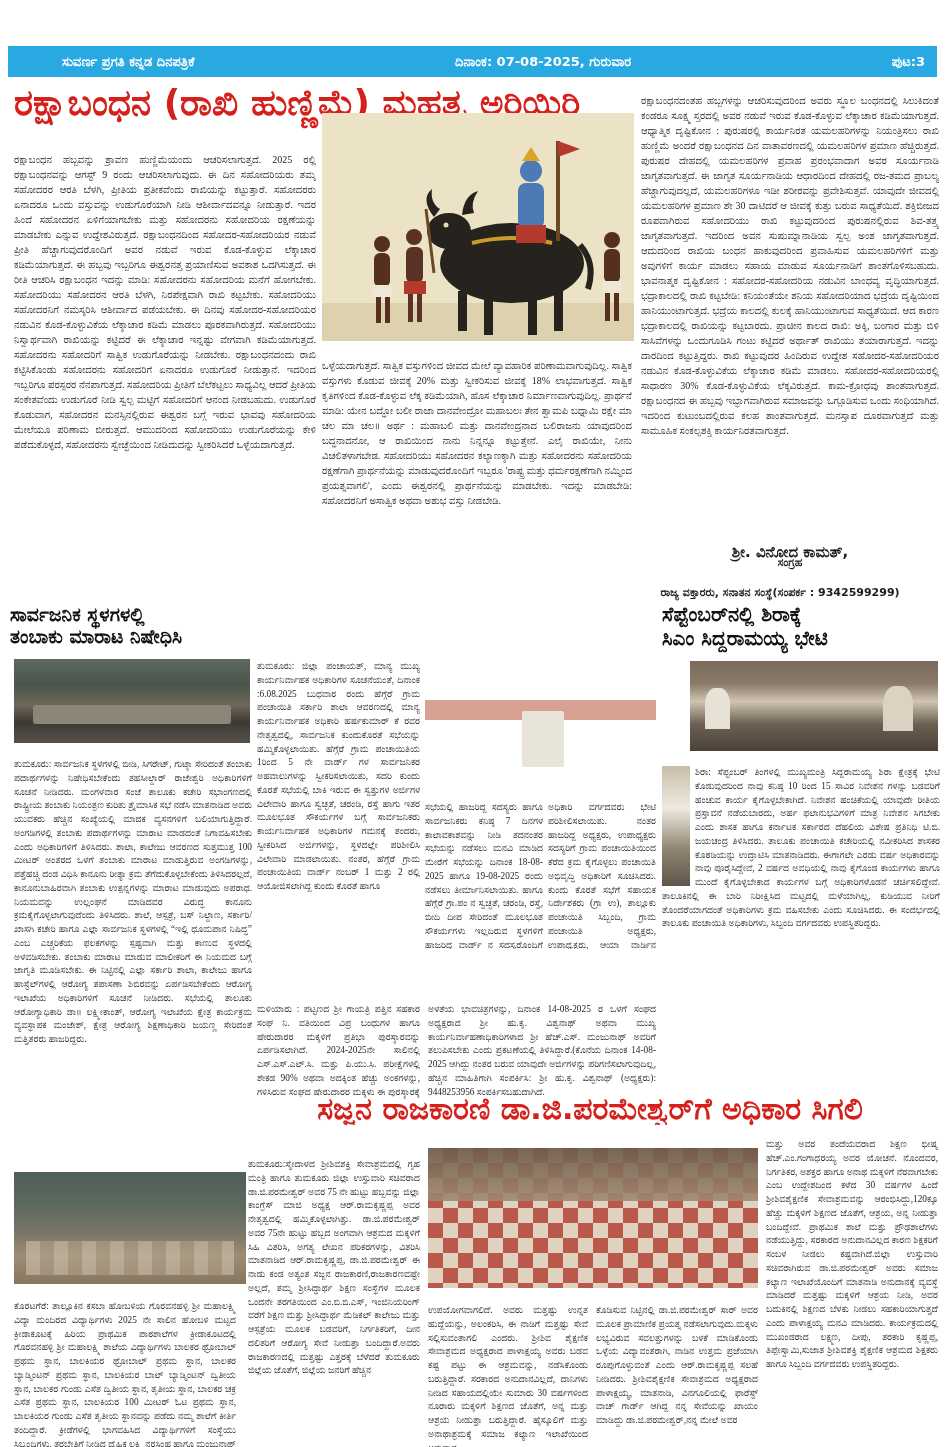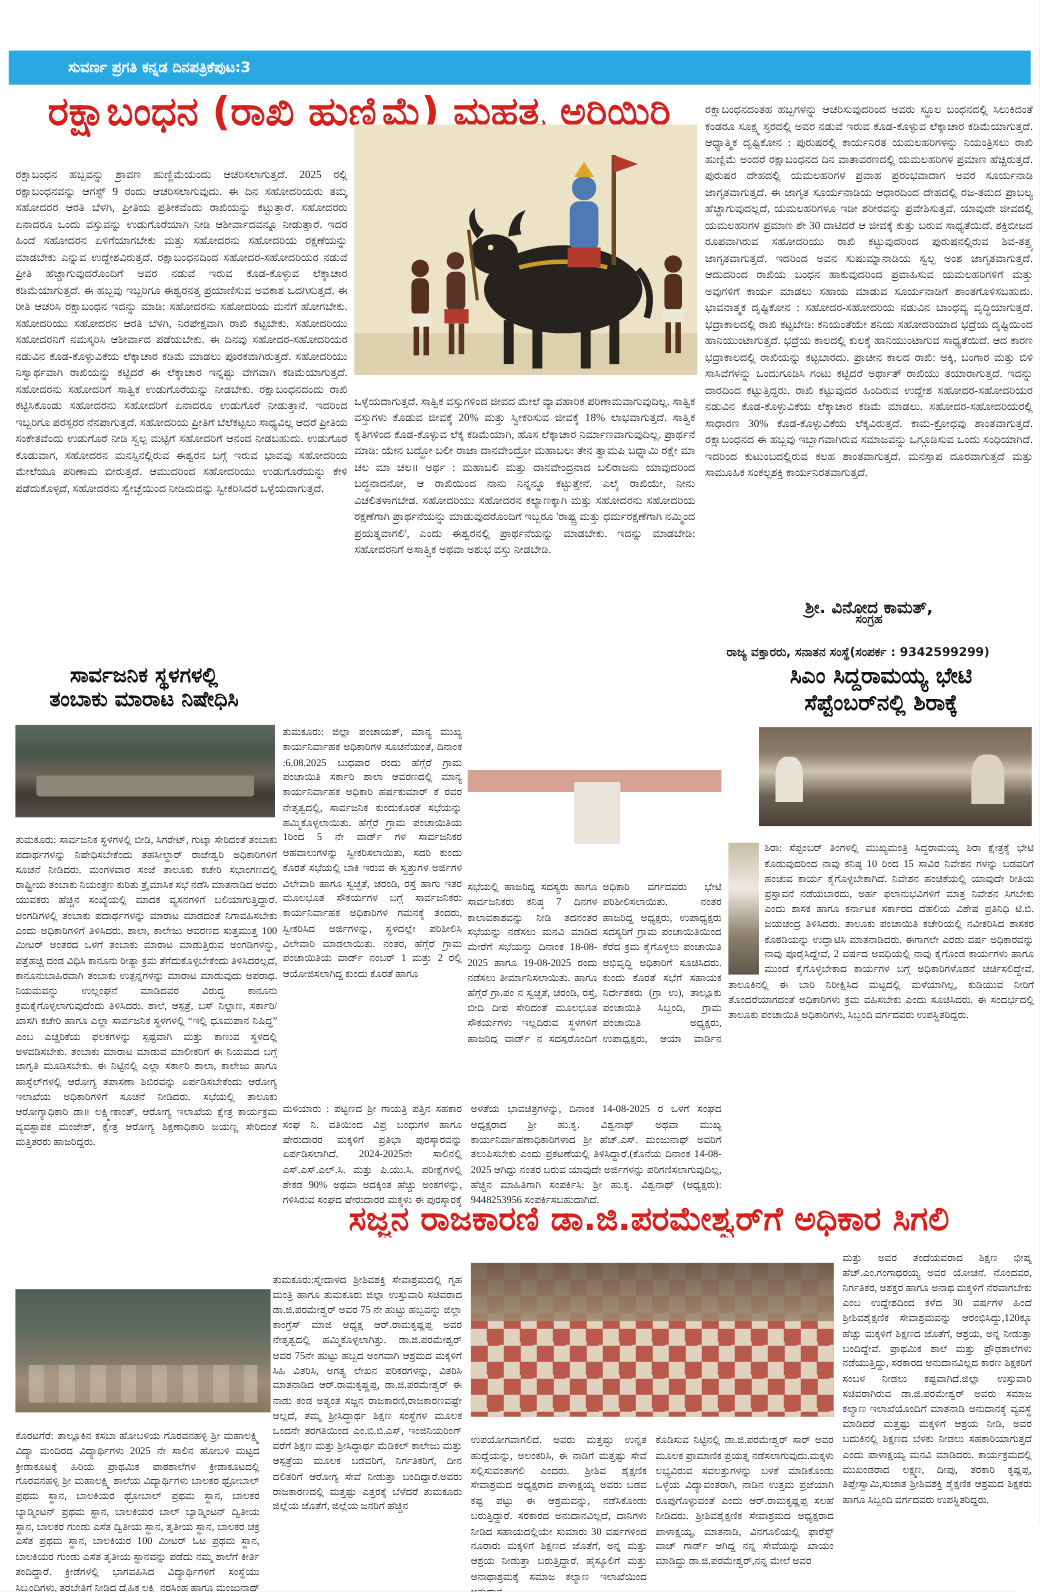--- a/index.html
+++ b/index.html
@@ -7,21 +7,21 @@
          font-family:"Liberation Serif", serif;color:#1c1c1c;}
   .abs{position:absolute;}
   
   #topbar{left:8px;top:46px;width:929px;height:31px;background:#29a9e2;display:flex;align-items:center;
           font-family:"DejaVu Sans", sans-serif;color:#ffffff;font-weight:bold;font-size:13px;}
   #topbar .mast{padding-left:54px;flex:0 0 auto;}
   #topbar .date{flex:1 1 auto;text-align:center;}
   #topbar .pg{padding-right:12px;flex:0 0 auto;}
   
   .hl-red{color:#d6201c;font-family:"DejaVu Sans", sans-serif;font-weight:bold;line-height:1.08;}
-  .hl-black{color:#111;font-family:"DejaVu Sans", sans-serif;font-weight:bold;line-height:1.18;text-align:center;}
+  .hl-black{color:#111;font-family:"DejaVu Sans", sans-serif;font-weight:bold;line-height:1.18;}
   .hl-line{display:block;}
   
   .body-txt{font-size:10px;line-height:1.5;text-align:justify;overflow:hidden;color:#1d1d1d;word-break:break-word;margin-top:10px;}
   .small-txt{font-size:9.3px;line-height:1.48;}
   .credit{font-family:"DejaVu Sans", sans-serif;text-align:center;color:#1d1d1d;}
   
   .photo{overflow:hidden;position:absolute;}
   .ph-meeting{background:linear-gradient(180deg,#5d6b5f 0%,#49544b 30%,#6e665a 55%,#3c3a33 75%,#57504a 100%);}
   .ph-meeting:after{content:"";position:absolute;left:8%;right:8%;top:55%;height:22%;background:#8b8678;border-radius:3px;}
   .ph-school{background:linear-gradient(180deg,#6f8657 0%,#81975f 22%,#c9b693 40%,#b2induced 0),linear-gradient(180deg,#6f8657 0%,#7f955e 22%,#c7b392 45%,#a99579 70%,#8f7f62 100%);}
@@ -39,24 +39,25 @@
      background:repeating-conic-gradient(#b7473c 0% 25%, #e3d6c3 0% 50%);background-size:30px 30px;opacity:.85;}
   .ph-checker:after{content:"";position:absolute;left:0;top:0;width:100%;height:38%;background:linear-gradient(180deg,#6c5a4a,#a08a72);opacity:.9;}
 </style>
 </head>
 <body>
 
 <div id="sheet">
 
   <div id="topbar" class="abs">
     <span class="mast">ಸುವರ್ಣ ಪ್ರಗತಿ ಕನ್ನಡ ದಿನಪತ್ರಿಕೆ</span>
+    <span class="date">ದಿನಾಂಕ: 07-08-2025, ಗುರುವಾರ</span>
     <span class="pg">ಪುಟ:3</span>
   </div>
 
-  <div class="abs hl-red" style="left:14px;top:84px;width:625px;font-size:36px;text-align:center;">ರಕ್ಷಾಬಂಧನ (ರಾಖಿ ಹುಣ್ಣಿಮೆ) ಮಹತ್ವ ಅರಿಯಿರಿ</div>
+  <div class="abs hl-red" style="left:14px;top:84px;width:625px;font-size:36px;">ರಕ್ಷಾಬಂಧನ (ರಾಖಿ ಹುಣ್ಣಿಮೆ) ಮಹತ್ವ ಅರಿಯಿರಿ</div>
 
   <div class="abs body-txt" style="left:14px;top:142px;width:302px;height:462px;">ರಕ್ಷಾಬಂಧನ ಹಬ್ಬವನ್ನು ಶ್ರಾವಣ ಹುಣ್ಣಿಮೆಯಂದು ಆಚರಿಸಲಾಗುತ್ತದೆ. 2025 ರಲ್ಲಿ ರಕ್ಷಾಬಂಧನವನ್ನು ಆಗಸ್ಟ್ 9 ರಂದು ಆಚರಿಸಲಾಗುವುದು. ಈ ದಿನ ಸಹೋದರಿಯರು ತಮ್ಮ ಸಹೋದರರ ಆರತಿ ಬೆಳಗಿ, ಪ್ರೀತಿಯ ಪ್ರತೀಕವೆಂದು ರಾಖಿಯನ್ನು ಕಟ್ಟುತ್ತಾರೆ. ಸಹೋದರರು ಏನಾದರೂ ಒಂದು ವಸ್ತುವನ್ನು ಉಡುಗೊರೆಯಾಗಿ ನೀಡಿ ಆಶೀರ್ವಾದವನ್ನೂ ನೀಡುತ್ತಾರೆ. ಇದರ ಹಿಂದೆ ಸಹೋದರನ ಏಳಿಗೆಯಾಗಬೇಕು ಮತ್ತು ಸಹೋದರನು ಸಹೋದರಿಯ ರಕ್ಷಣೆಯನ್ನು ಮಾಡಬೇಕು ಎನ್ನುವ ಉದ್ದೇಶವಿರುತ್ತದೆ. ರಕ್ಷಾಬಂಧನದಿಂದ ಸಹೋದರ-ಸಹೋದರಿಯರ ನಡುವೆ ಪ್ರೀತಿ ಹೆಚ್ಚಾಗುವುದರೊಂದಿಗೆ ಅವರ ನಡುವೆ ಇರುವ ಕೊಡ-ಕೊಳ್ಳುವ ಲೆಕ್ಕಾಚಾರ ಕಡಿಮೆಯಾಗುತ್ತದೆ. ಈ ಹಬ್ಬವು ಇಬ್ಬರಿಗೂ ಈಶ್ವರನತ್ತ ಪ್ರಯಾಣಿಸುವ ಅವಕಾಶ ಒದಗಿಸುತ್ತದೆ. ಈ ರೀತಿ ಆಚರಿಸಿ ರಕ್ಷಾಬಂಧನ ಇದನ್ನು ಮಾಡಿ: ಸಹೋದರನು ಸಹೋದರಿಯ ಮನೆಗೆ ಹೋಗಬೇಕು. ಸಹೋದರಿಯು ಸಹೋದರನ ಆರತಿ ಬೆಳಗಿ, ನಿರಪೇಕ್ಷವಾಗಿ ರಾಖಿ ಕಟ್ಟಬೇಕು. ಸಹೋದರಿಯು ಸಹೋದರನಿಗೆ ನಮಸ್ಕರಿಸಿ ಆಶೀರ್ವಾದ ಪಡೆಯಬೇಕು. ಈ ದಿನವು ಸಹೋದರ-ಸಹೋದರಿಯರ ನಡುವಿನ ಕೊಡ-ಕೊಳ್ಳುವಿಕೆಯ ಲೆಕ್ಕಾಚಾರ ಕಡಿಮೆ ಮಾಡಲು ಪೂರಕವಾಗಿರುತ್ತದೆ. ಸಹೋದರಿಯು ನಿಸ್ವಾರ್ಥವಾಗಿ ರಾಖಿಯನ್ನು ಕಟ್ಟಿದರೆ ಈ ಲೆಕ್ಕಾಚಾರ ಇನ್ನಷ್ಟು ವೇಗವಾಗಿ ಕಡಿಮೆಯಾಗುತ್ತದೆ. ಸಹೋದರನು ಸಹೋದರಿಗೆ ಸಾತ್ವಿಕ ಉಡುಗೊರೆಯನ್ನು ನೀಡಬೇಕು. ರಕ್ಷಾಬಂಧನದಂದು ರಾಖಿ ಕಟ್ಟಿಸಿಕೊಂಡು ಸಹೋದರನು ಸಹೋದರಿಗೆ ಏನಾದರೂ ಉಡುಗೊರೆ ನೀಡುತ್ತಾನೆ. ಇದರಿಂದ ಇಬ್ಬರಿಗೂ ಪರಸ್ಪರರ ನೆನಪಾಗುತ್ತದೆ. ಸಹೋದರಿಯ ಪ್ರೀತಿಗೆ ಬೆಲೆಕಟ್ಟಲು ಸಾಧ್ಯವಿಲ್ಲ ಆದರೆ ಪ್ರೀತಿಯ ಸಂಕೇತವೆಂದು ಉಡುಗೊರೆ ನೀಡಿ ಸ್ವಲ್ಪ ಮಟ್ಟಿಗೆ ಸಹೋದರಿಗೆ ಆನಂದ ನೀಡಬಹುದು. ಉಡುಗೊರೆ ಕೊಡುವಾಗ, ಸಹೋದರನ ಮನಸ್ಸಿನಲ್ಲಿರುವ ಈಶ್ವರನ ಬಗ್ಗೆ ಇರುವ ಭಾವವು ಸಹೋದರಿಯ ಮೇಲೆಯೂ ಪರಿಣಾಮ ಬೀರುತ್ತದೆ. ಆಮುದರಿಂದ ಸಹೋದರಿಯು ಉಡುಗೊರೆಯನ್ನು ಕೇಳಿ ಪಡೆದುಕೊಳ್ಳದೆ, ಸಹೋದರನು ಸ್ವೇಚ್ಛೆಯಿಂದ ನೀಡಿದುದನ್ನು ಸ್ವೀಕರಿಸಿದರೆ ಒಳ್ಳೆಯದಾಗುತ್ತದೆ.</div>
 
   <div class="abs" style="left:322px;top:113px;width:312px;height:228px;">
     <svg width="312" height="228" viewBox="0 0 312 228">
       <rect x="0" y="0" width="312" height="228" fill="#ece3c7"></rect>
       <rect x="0" y="190" width="312" height="38" fill="#ddd1ae"></rect>
 
       <ellipse cx="190" cy="150" rx="72" ry="40" fill="#26221e"></ellipse>
       <ellipse cx="127" cy="118" rx="22" ry="18" fill="#26221e"></ellipse>
@@ -114,22 +115,22 @@
 
   <div class="abs body-txt small-txt" style="left:257px;top:650px;width:163px;height:288px;">ತುಮಕೂರು: ಜಿಲ್ಲಾ ಪಂಚಾಯತ್, ಮಾನ್ಯ ಮುಖ್ಯ ಕಾರ್ಯನಿರ್ವಾಹಕ ಅಧಿಕಾರಿಗಳ ಸೂಚನೆಯಂತೆ, ದಿನಾಂಕ :6.08.2025 ಬುಧವಾರ ರಂದು ಹೆಗ್ಗೆರೆ ಗ್ರಾಮ ಪಂಚಾಯಿತಿ ಸರ್ಕಾರಿ ಶಾಲಾ ಆವರಣದಲ್ಲಿ ಮಾನ್ಯ ಕಾರ್ಯನಿರ್ವಾಹಕ ಅಧಿಕಾರಿ ಹರ್ಷಕುಮಾರ್ ಕೆ ರವರ ನೇತೃತ್ವದಲ್ಲಿ, ಸಾರ್ವಜನಿಕ ಕುಂದುಕೊರತೆ ಸಭೆಯನ್ನು ಹಮ್ಮಿಕೊಳ್ಳಲಾಯಿತು. ಹೆಗ್ಗೆರೆ ಗ್ರಾಮ ಪಂಚಾಯಿತಿಯ 1ರಿಂದ 5 ನೇ ವಾರ್ಡ್ ಗಳ ಸಾರ್ವಜನಿಕರ ಅಹವಾಲುಗಳನ್ನು ಸ್ವೀಕರಿಸಲಾಯಿತು, ಸದರಿ ಕುಂದು ಕೊರತೆ ಸಭೆಯಲ್ಲಿ ಬಾಕಿ ಇರುವ ಈ ಸ್ವತ್ತುಗಳ ಅರ್ಜಿಗಳ ವಿಲೇವಾರಿ ಹಾಗೂ ಸ್ವಚ್ಛತೆ, ಚರಂಡಿ, ರಸ್ತೆ ಹಾಗು ಇತರ ಮೂಲಭೂತ ಸೌಕರ್ಯಗಳ ಬಗ್ಗೆ ಸಾರ್ವಜನಿಕರು ಕಾರ್ಯನಿರ್ವಾಹಕ ಅಧಿಕಾರಿಗಳ ಗಮನಕ್ಕೆ ತಂದರು, ಸ್ವೀಕರಿಸಿದ ಅರ್ಜಿಗಳನ್ನು, ಸ್ಥಳದಲ್ಲೇ ಪರಿಶೀಲಿಸಿ ವಿಲೇವಾರಿ ಮಾಡಲಾಯಿತು. ನಂತರ, ಹೆಗ್ಗೆರೆ ಗ್ರಾಮ ಪಂಚಾಯಿತಿಯ ವಾರ್ಡ್ ನಂಬರ್ 1 ಮತ್ತು 2 ರಲ್ಲಿ ಆಯೋಜಿಸಲಾಗಿದ್ದ ಕುಂದು ಕೊರತೆ ಹಾಗೂ</div>
   <div class="photo ph-school" style="left:425px;top:648px;width:231px;height:138px;"></div>
   <div class="abs body-txt small-txt" style="left:425px;top:791px;width:118px;height:148px;">ಸಭೆಯಲ್ಲಿ ಹಾಜರಿದ್ದ ಸದಸ್ಯರು ಹಾಗೂ ಸಾರ್ವಜನಿಕರು ಕನಿಷ್ಠ 7 ದಿನಗಳ ಕಾಲಾವಕಾಶವನ್ನು ನೀಡಿ ತದನಂತರ ಸಭೆಯನ್ನು ನಡೆಸಲು ಮನವಿ ಮಾಡಿದ ಮೇರೆಗೆ ಸಭೆಯನ್ನು ದಿನಾಂಕ 18-08-2025 ಹಾಗೂ 19-08-2025 ರಂದು ನಡೆಸಲು ತೀರ್ಮಾನಿಸಲಾಯಿತು. ಹಾಗೂ ಹೆಗ್ಗೆರೆ ಗ್ರಾ.ಪಂ ನ ಸ್ವಚ್ಛತೆ, ಚರಂಡಿ, ರಸ್ತೆ, ಬೀದಿ ದೀಪ ಸೇರಿದಂತೆ ಮೂಲಭೂತ ಸೌಕರ್ಯಗಳು ಇಲ್ಲದಿರುವ ಸ್ಥಳಗಳಿಗೆ ಹಾಜರಿದ್ದ ವಾರ್ಡ್ ನ ಸದಸ್ಯರೊಂದಿಗೆ ಹಾಗೂ ಸಾರ್ವಜನಿಕರೊಂದಿಗೆ</div>
   <div class="abs body-txt small-txt" style="left:548px;top:791px;width:108px;height:148px;">ಅಧಿಕಾರಿ ವರ್ಗದವರು ಭೇಟಿ ಪರಿಶೀಲಿಸಲಾಯಿತು. ನಂತರ ಹಾಜರಿದ್ದ ಅಧ್ಯಕ್ಷರು, ಉಪಾಧ್ಯಕ್ಷರು ಸದಸ್ಯರಿಗೆ ಗ್ರಾಮ ಪಂಚಾಯಿತಿಯಿಂದ ಕೆರೆದ ಕ್ರಮ ಕೈಗೊಳ್ಳಲು ಪಂಚಾಯಿತಿ ಅಭಿವೃದ್ಧಿ ಅಧಿಕಾರಿಗೆ ಸೂಚಿಸಿದರು. ಕುಂದು ಕೊರತೆ ಸಭೆಗೆ ಸಹಾಯಕ ನಿರ್ದೇಶಕರು (ಗ್ರಾ ಉ), ತಾಲ್ಲೂಕು ಪಂಚಾಯಿತಿ ಸಿಬ್ಬಂದಿ, ಗ್ರಾಮ ಪಂಚಾಯಿತಿ ಅಧ್ಯಕ್ಷರು, ಉಪಾಧ್ಯಕ್ಷರು, ಆಯಾ ವಾರ್ಡಿನ ಸದಸ್ಯರುಗಳು, ಸಾರ್ವಜನಿಕರು ಹಾಜರಿದ್ದರು.</div>
 
   <div class="abs body-txt small-txt" style="left:257px;top:993px;width:163px;height:96px;">ಮಳಿಯಾರು : ಪಟ್ಟಣದ ಶ್ರೀ ಗಾಯತ್ರಿ ಪತ್ತಿನ ಸಹಕಾರ ಸಂಘ ನಿ. ವತಿಯಿಂದ ವಿಪ್ರ ಬಂಧುಗಳ ಹಾಗೂ ಷೇರುದಾರರ ಮಕ್ಕಳಿಗೆ ಪ್ರತಿಭಾ ಪುರಸ್ಕಾರವನ್ನು ಏರ್ಪಡಿಸಲಾಗಿದೆ. 2024-2025ನೇ ಸಾಲಿನಲ್ಲಿ ಎಸ್.ಎಸ್.ಎಲ್.ಸಿ. ಮತ್ತು ಪಿ.ಯು.ಸಿ. ಪರೀಕ್ಷೆಗಳಲ್ಲಿ ಶೇಕಡ 90% ಅಥವಾ ಅದಕ್ಕಿಂತ ಹೆಚ್ಚು ಅಂಕಗಳನ್ನು, ಗಳಿಸಿರುವ ಸಂಘದ ಷೇರುದಾರರ ಮಕ್ಕಳು ಈ ಪುರಸ್ಕಾರಕ್ಕೆ ಅರ್ಹರಾಗಿರುತ್ತಾರೆ.ಅರ್ಹ ವಿದ್ಯಾರ್ಥಿಗಳು ತಮ್ಮ ಅಂಕಪಟ್ಟಿ, ಆಧಾರ್ ಕಾರ್ಡ್, ಮತ್ತು 2 ಪಾಸ್‌ಪೋರ್ಟ್</div>
   <div class="abs body-txt small-txt" style="left:428px;top:993px;width:228px;height:96px;">ಅಳತೆಯ ಭಾವಚಿತ್ರಗಳನ್ನು, ದಿನಾಂಕ 14-08-2025 ರ ಒಳಗೆ ಸಂಘದ ಅಧ್ಯಕ್ಷರಾದ ಶ್ರೀ ಹು.ಕೃ. ವಿಶ್ವನಾಥ್ ಅಥವಾ ಮುಖ್ಯ ಕಾರ್ಯನಿರ್ವಾಹಣಾಧಿಕಾರಿಗಳಾದ ಶ್ರೀ ಹೆಚ್.ಎಸ್. ಮಂಜುನಾಥ್ ಅವರಿಗೆ ತಲುಪಿಸಬೇಕು ಎಂದು ಪ್ರಕಟಣೆಯಲ್ಲಿ ತಿಳಿಸಿದ್ದಾರೆ.(ಕೊನೆಯ ದಿನಾಂಕ 14-08-2025 ಆಗಿದ್ದು ನಂತರ ಬರುವ ಯಾವುದೇ ಅರ್ಜಿಗಳನ್ನು ಪರಿಗಣಿಸಲಾಗುವುದಿಲ್ಲ, ಹೆಚ್ಚಿನ ಮಾಹಿತಿಗಾಗಿ ಸಂಪರ್ಕಿಸಿ: ಶ್ರೀ ಹು.ಕೃ. ವಿಶ್ವನಾಥ್ (ಅಧ್ಯಕ್ಷರು): 9448253956 ಸಂಪರ್ಕಿಸಬಹುದಾಗಿದೆ.</div>
 
   <div class="abs hl-black" style="left:662px;top:603px;width:278px;font-size:20px;">
+    <span class="hl-line">ಸೆಪ್ಟೆಂಬರ್‌ನಲ್ಲಿ ಶಿರಾಕ್ಕೆ</span>
     <span class="hl-line">ಸಿಎಂ ಸಿದ್ದರಾಮಯ್ಯ ಭೇಟಿ</span>
-    <span class="hl-line">ಸೆಪ್ಟೆಂಬರ್‌ನಲ್ಲಿ ಶಿರಾಕ್ಕೆ</span>
   </div>
   <div class="photo ph-crowd" style="left:690px;top:661px;width:248px;height:90px;"></div>
   <div class="abs body-txt small-txt" style="left:662px;top:756px;width:278px;height:334px;">
     <span class="photo ph-strip" style="position:relative;float:left;width:28px;height:120px;margin:0 5px 3px 0;display:block;"></span><span>ಶಿರಾ: ಸೆಪ್ಟಂಬರ್ ತಿಂಗಳಲ್ಲಿ ಮುಖ್ಯಮಂತ್ರಿ ಸಿದ್ದರಾಮಯ್ಯ ಶಿರಾ ಕ್ಷೇತ್ರಕ್ಕೆ ಭೇಟಿ ಕೊಡುವುದರಿಂದ ನಾವು ಕನಿಷ್ಠ 10 ರಿಂದ 15 ಸಾವಿರ ನಿವೇಶನ ಗಳನ್ನು ಬಡವರಿಗೆ ಹಂಚುವ ಕಾರ್ಯ ಕೈಗೊಳ್ಳಬೇಕಾಗಿದೆ. ನಿವೇಶನ ಹಂಚಿಕೆಯಲ್ಲಿ ಯಾವುದೇ ರೀತಿಯ ಪ್ರಸ್ತಾವನೆ ನಡೆಯಬಾರದು, ಅರ್ಹ ಫಲಾನುಭವಿಗಳಿಗೆ ಮಾತ್ರ ನಿವೇಶನ ಸಿಗಬೇಕು ಎಂದು ಶಾಸಕ ಹಾಗೂ ಕರ್ನಾಟಕ ಸರ್ಕಾರದ ದೆಹಲಿಯ ವಿಶೇಷ ಪ್ರತಿನಿಧಿ ಟಿ.ಬಿ. ಜಯಚಂದ್ರ ತಿಳಿಸಿದರು. ತಾಲೂಕು ಪಂಚಾಯಿತಿ ಕಚೇರಿಯಲ್ಲಿ ನವೀಕರಿಸಿದ ಶಾಸಕರ ಕೊಠಡಿಯನ್ನು ಉದ್ಘಾಟಿಸಿ ಮಾತನಾಡಿದರು. ಈಗಾಗಲೇ ಎರಡು ವರ್ಷ ಅಧಿಕಾರವನ್ನು ನಾವು ಪೂರೈಸಿದ್ದೇವೆ, 2 ವರ್ಷದ ಅವಧಿಯಲ್ಲಿ ನಾವು ಕೈಗೊಂಡ ಕಾರ್ಯಗಳು ಹಾಗೂ ಮುಂದೆ ಕೈಗೊಳ್ಳಬೇಕಾದ ಕಾರ್ಯಗಳ ಬಗ್ಗೆ ಅಧಿಕಾರಿಗಳೊಡನೆ ಚರ್ಚಿಸಲಿದ್ದೇವೆ. ತಾಲೂಕಿನಲ್ಲಿ ಈ ಬಾರಿ ನಿರೀಕ್ಷಿಸಿದ ಮಟ್ಟದಲ್ಲಿ ಮಳೆಯಾಗಿಲ್ಲ, ಕುಡಿಯುವ ನೀರಿಗೆ ತೊಂದರೆಯಾಗದಂತೆ ಅಧಿಕಾರಿಗಳು ಕ್ರಮ ವಹಿಸಬೇಕು ಎಂದು ಸೂಚಿಸಿದರು. ಈ ಸಂದರ್ಭದಲ್ಲಿ ತಾಲೂಕು ಪಂಚಾಯಿತಿ ಅಧಿಕಾರಿಗಳು, ಸಿಬ್ಬಂದಿ ವರ್ಗದವರು ಉಪಸ್ಥಿತರಿದ್ದರು.</span>
   </div>
 
   <div class="abs hl-red" style="left:240px;top:1093px;width:700px;font-size:30px;text-align:center;white-space:nowrap;overflow:hidden;">ಸಜ್ಜನ ರಾಜಕಾರಣಿ ಡಾ.ಜಿ.ಪರಮೇಶ್ವರ್‌ಗೆ ಅಧಿಕಾರ ಸಿಗಲಿ</div>
 
   <div class="photo ph-kids" style="left:14px;top:1172px;width:232px;height:112px;"></div>
   <div class="abs body-txt small-txt" style="left:14px;top:1290px;width:222px;height:150px;">ಕೊರಟಗೆರೆ: ತಾಲ್ಲೂಕಿನ ಕಸಬಾ ಹೋಬಳಿಯ ಗೊರವನಹಳ್ಳಿ ಶ್ರೀ ಮಹಾಲಕ್ಷ್ಮಿ ವಿದ್ಯಾ ಮಂದಿರದ ವಿದ್ಯಾರ್ಥಿಗಳು 2025 ನೇ ಸಾಲಿನ ಹೋಬಳಿ ಮಟ್ಟದ ಕ್ರೀಡಾಕೂಟಕ್ಕೆ ಹಿರಿಯ ಪ್ರಾಥಮಿಕ ಪಾಠಶಾಲೆಗಳ ಕ್ರೀಡಾಕೂಟದಲ್ಲಿ ಗೊರವನಹಳ್ಳಿ ಶ್ರೀ ಮಹಾಲಕ್ಷ್ಮಿ ಶಾಲೆಯ ವಿದ್ಯಾರ್ಥಿಗಳು ಬಾಲಕರ ಥ್ರೋಬಾಲ್ ಪ್ರಥಮ ಸ್ಥಾನ, ಬಾಲಕಿಯರ ಥ್ರೋಬಾಲ್ ಪ್ರಥಮ ಸ್ಥಾನ, ಬಾಲಕರ ಬ್ಯಾಡ್ಮಿಂಟನ್ ಪ್ರಥಮ ಸ್ಥಾನ, ಬಾಲಕಿಯರ ಬಾಲ್ ಬ್ಯಾಡ್ಮಿಂಟನ್ ದ್ವಿತೀಯ ಸ್ಥಾನ, ಬಾಲಕರ ಗುಂಡು ಎಸೆತ ದ್ವಿತೀಯ ಸ್ಥಾನ, ತೃತೀಯ ಸ್ಥಾನ, ಬಾಲಕರ ಚಕ್ರ ಎಸೆತ ಪ್ರಥಮ ಸ್ಥಾನ, ಬಾಲಕಿಯರ 100 ಮೀಟರ್ ಓಟ ಪ್ರಥಮ ಸ್ಥಾನ, ಬಾಲಕಿಯರ ಗುಂಡು ಎಸೆತ ತೃತೀಯ ಸ್ಥಾನವನ್ನು ಪಡೆದು ನಮ್ಮ ಶಾಲೆಗೆ ಕೀರ್ತಿ ತಂದಿದ್ದಾರೆ. ಕ್ರೀಡೆಗಳಲ್ಲಿ ಭಾಗವಹಿಸಿದ ವಿದ್ಯಾರ್ಥಿಗಳಿಗೆ ಸಂಸ್ಥೆಯು ಸಿಬ್ಬಂದಿಗಳು, ತರಬೇತಿಗೆ ನೀಡಿದ ದೈಹಿಕ ಲಕ್ಷ್ಮಿ ನರಸಿಂಹ ಹಾಗೂ ಮಂಜುನಾಥ್ ರವರಿಗೆ ಅಭಿನಂದಿಸಿದರು.</div>

